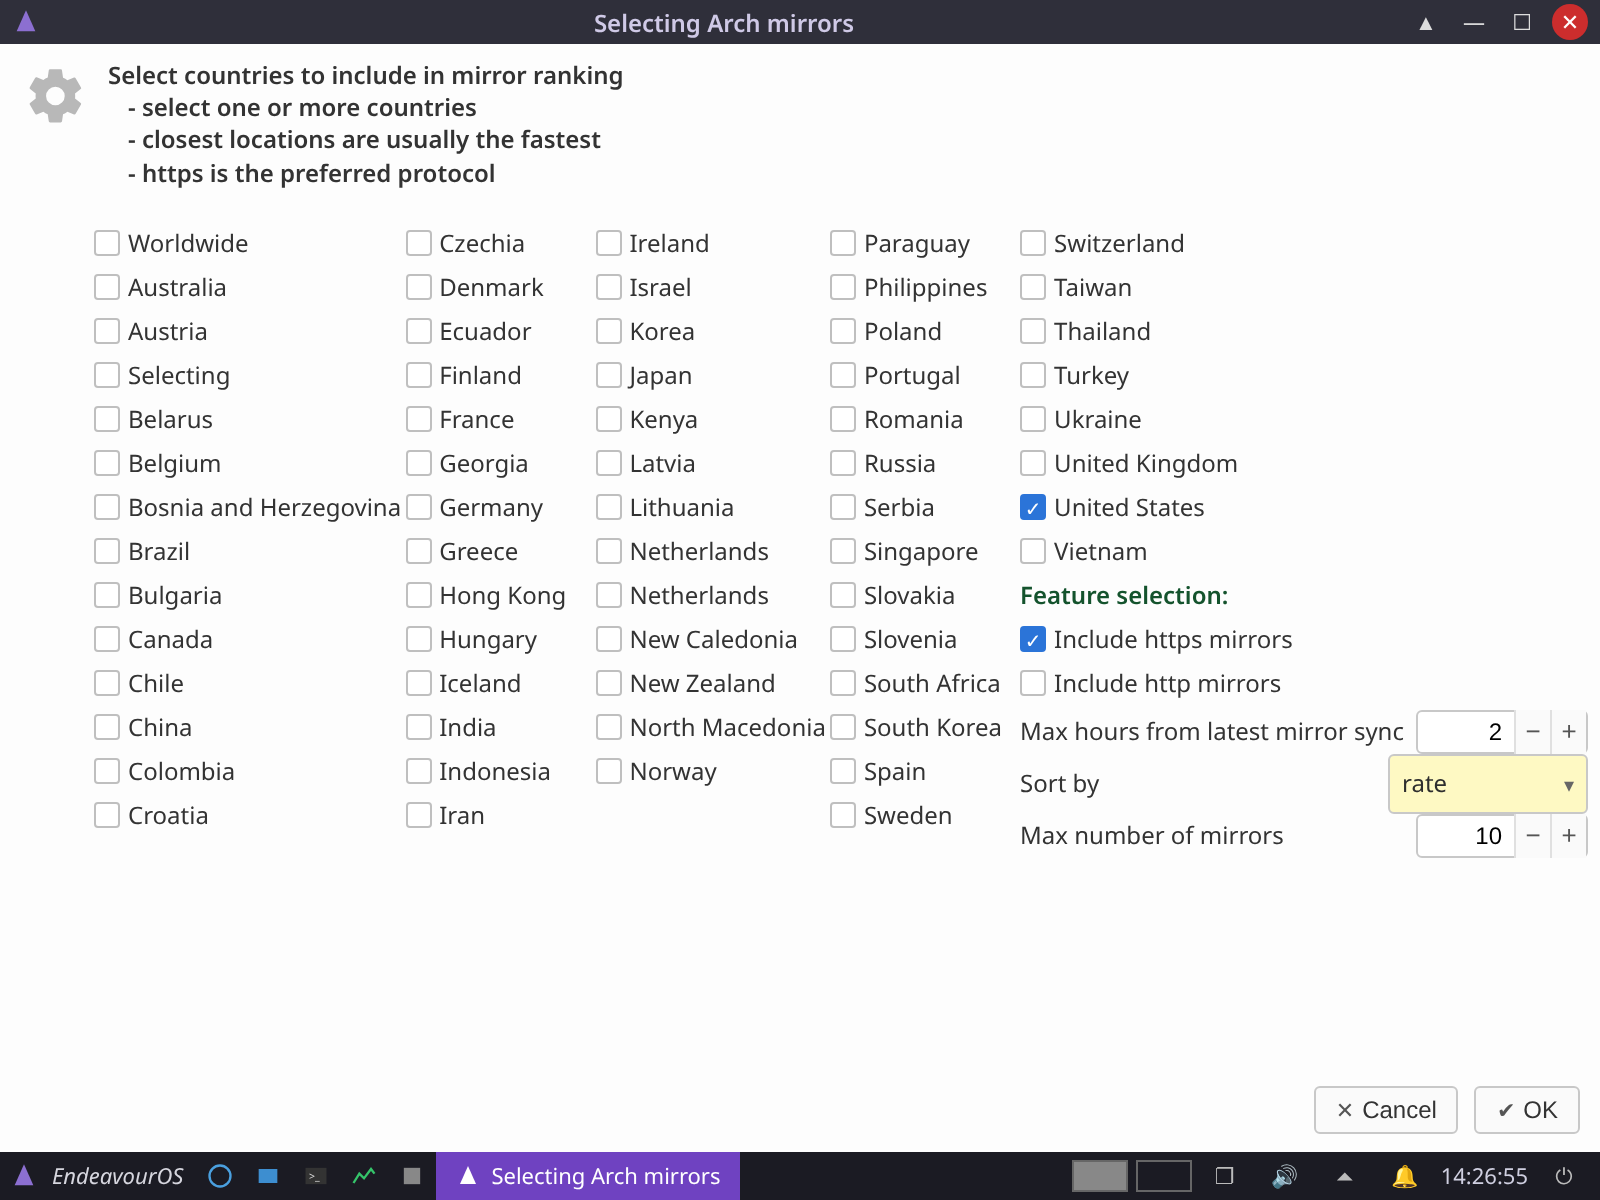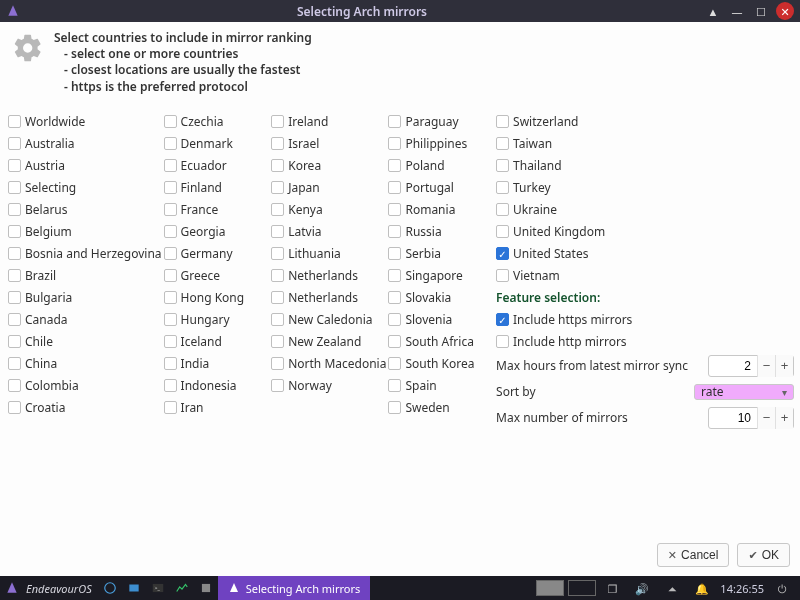--- a/index.html
+++ b/index.html
@@ -48,20 +48,21 @@
   .header .gear {
     width: 36px; height: 36px; flex-shrink: 0;
     display:flex;align-items:center;justify-content:center;color:#999;
   }
   .header .desc { font-size: 12px; color: #333; line-height: 1.35; font-weight:600;}
   .header .desc .sub { font-weight:600; }
   .body {
     flex: 1; padding: 4px 6px 0 6px;
     overflow: hidden;
     display:flex;
+    margin-left:39px;
   }
   .cols {
     display: grid;
     grid-template-columns: repeat(5, 1fr);
     gap: 0 0;
     width: 100%;
     padding-top: 8px;
   }
   .col { display: flex; flex-direction: column; }
   .chk-row {
@@ -76,37 +77,37 @@
     border: 1px solid #bfbfbf;
     border-radius: 2px;
     background: #fff;
     display:inline-flex;align-items:center;justify-content:center;
     font-size: 10px; color: #fff;
     flex-shrink:0;
   }
   .chk.checked { background: #2b74d8; border-color:#2b74d8; }
   .chk-label { font-size: 12px; color: #333; }
   .section-hdr { font-weight:600; color:#14532d; height:22px; display:flex;align-items:center; padding-left:2px;}
-  .opt-row { display:flex; align-items:center; height:26px; gap:20px; padding-left:2px; white-space:nowrap;}
+  .opt-row { display:flex; align-items:center; height:26px; gap:6px; padding-left:2px; white-space:nowrap;}
   .opt-label { font-size:12px; color:#333; flex:1; }
   .spin {
     display:flex; align-items:center; border:1px solid #c8c8c8; border-radius:3px; height:22px;
     background:#fff;
   }
   .spin input {
     width: 48px; border:none; outline:none; text-align:right; padding:0 6px; font-size:12px;
     background:transparent;
   }
   .spin button {
     width:18px; height:22px; border:none; border-left:1px solid #e0e0e0; background:#fafafa;
     font-size:13px; color:#555; cursor:pointer; line-height:1;
   }
   .combo {
-    display:flex;align-items:center;border:1px solid #c8c8c8;border-radius:3px;height:16px;
-    background:#f0abfc; width:100px; padding:0 6px; justify-content:space-between;
+    display:flex;align-items:center;border:1px solid #c8c8c8;border-radius:3px;height:30px;
+    background:#fef9c3; width:100px; padding:0 6px; justify-content:space-between;
   }
   .combo .caret { font-size:10px; color:#666; }
   .footer {
     height: 42px; display:flex; align-items:center; justify-content:flex-end;
     gap:8px; padding:0 10px; border-top:0;
   }
   .btn {
     display:inline-flex;align-items:center;gap:4px;
     border:1px solid #c8c8c8;border-radius:3px;background:#fafafa;
     height:24px;padding:0 10px;font-size:12px;color:#333;cursor:pointer;

